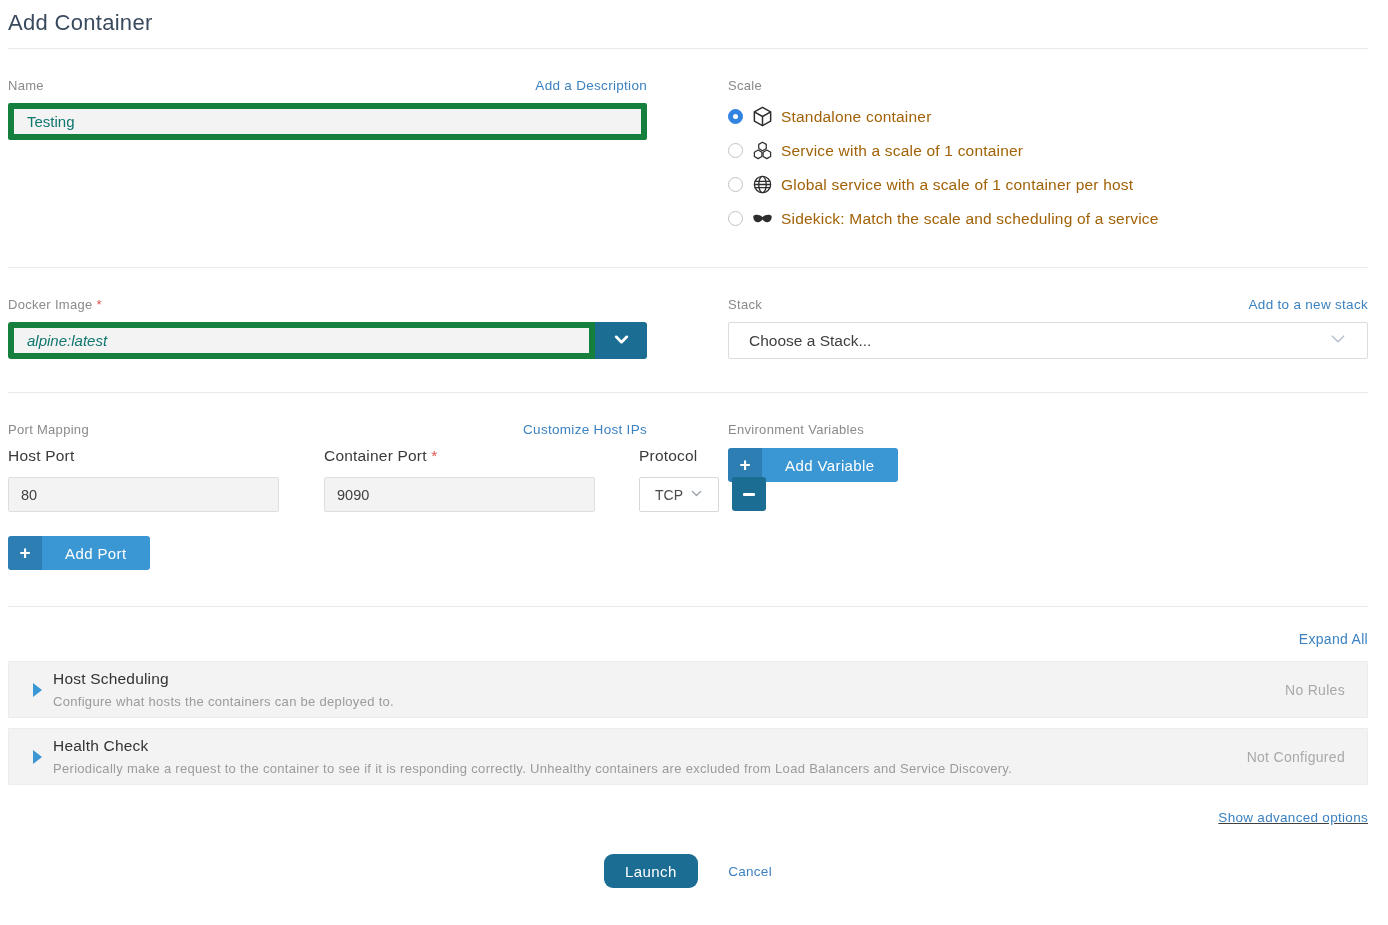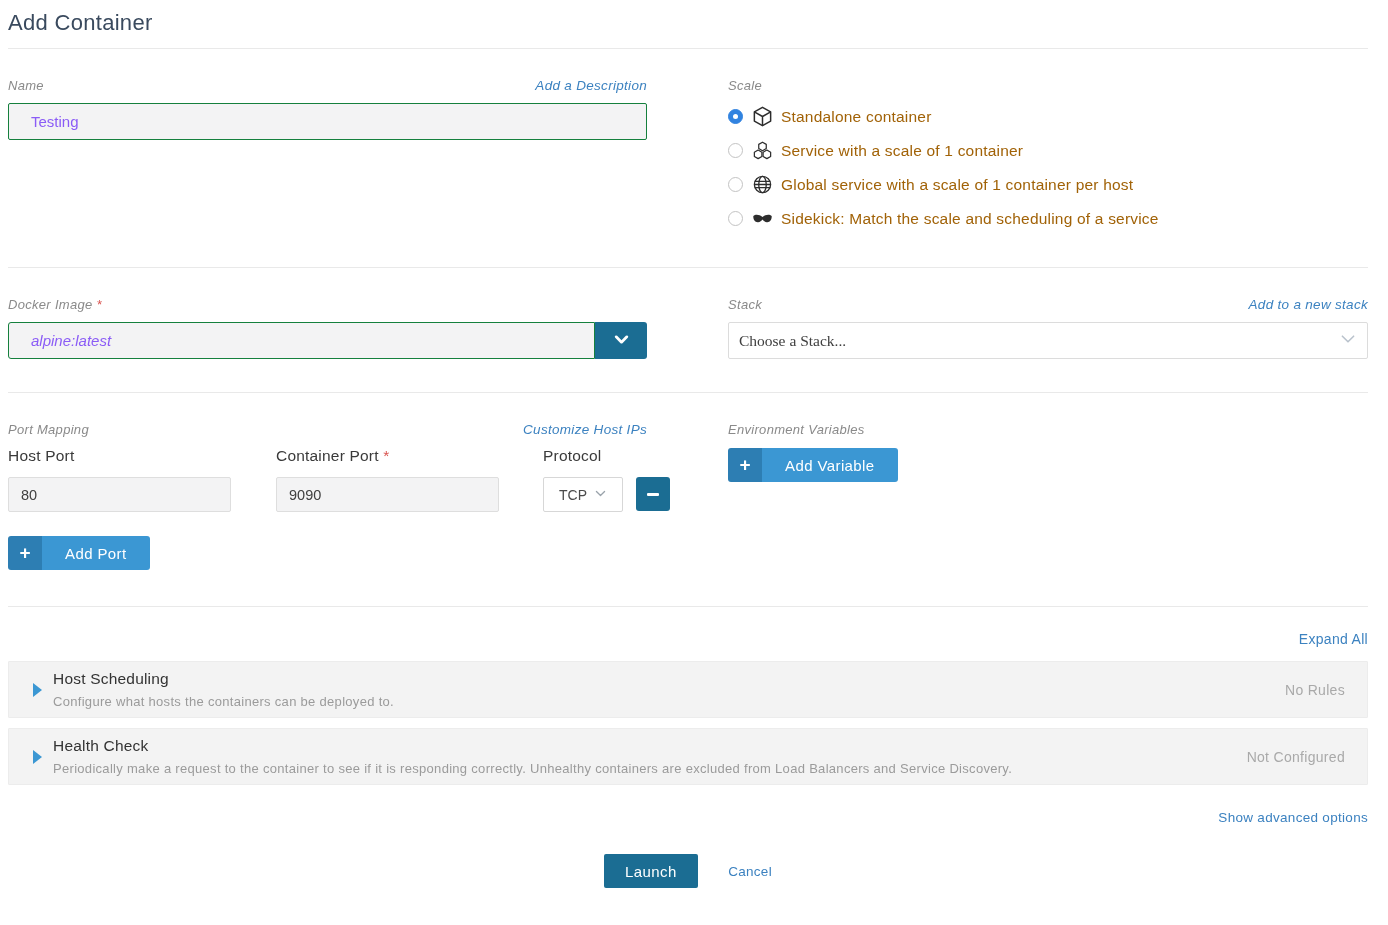--- a/index.html
+++ b/index.html
@@ -19,26 +19,26 @@
 
   .two-col { display:grid; grid-template-columns:639px 1fr; column-gap:81px; }
 
   .sec1 { padding:29px 0 38px 0; }
   .sec2 { padding:29px 0 33px 0; }
   .sec3 { padding:29px 0 36px 0; }
 
   .field-label {
     font-size:13px; color:#8a8a8a; letter-spacing:0.3px;
   }
-  .label-row { display:flex; justify-content:space-between; align-items:flex-end; margin-bottom:10px;font-style:italic; }
+  .label-row { display:flex; justify-content:space-between; align-items:flex-end; margin-bottom:10px; }
   a.link { color:#3c82c0; font-size:13.5px; text-decoration:none; letter-spacing:0.3px; cursor:pointer; }
 
   .text-input {
-    width:100%; height:37px; background:#f3f3f4; border:1px solid #15803d;
-    border-radius:2px; padding:0 22px; font-size:15px; color:#8b5cf6;
+    width:100%; height:37px; background:#f3f3f4; border:6px solid #15803d;
+    border-radius:2px; padding:0 13px; font-size:15px; color:#0f766e;
     font-family:"Liberation Sans", sans-serif; outline:none;
   }
 
   
   .radio-opt { display:flex; align-items:center; margin-bottom:13px; height:21px; cursor:pointer; }
   .radio {
     width:15px; height:15px; border-radius:50%; border:1px solid #c3c3c3;
     background:#fff; flex:0 0 15px; position:relative; margin-right:9px;
   }
   .radio.checked { background:#3183e0; border-color:#3183e0; }
@@ -56,29 +56,29 @@
   .dd-btn {
     width:52px; height:37px; background:#1b6d93; border:none; border-radius:0 3px 3px 0;
     display:flex; align-items:center; justify-content:center; cursor:pointer;
   }
   .req { color:#d9534f; }
 
   
   .select-box {
     height:37px; background:#fff; border:1px solid #dcdcdc; border-radius:2px;
     display:flex; align-items:center; justify-content:space-between;
-    padding:0 10px; font-size:15.5px; color:#404040; cursor:pointer;font-family:Liberation Serif, serif;
+    padding:0 20px; font-size:15.5px; color:#404040; cursor:pointer;
   }
 
   
   .pm-fields { display:flex; align-items:flex-end;gap:25px; }
   .pm-group { display:flex; flex-direction:column; }
   .pm-label { font-size:15.5px; color:#3a3a3a; letter-spacing:0.2px; margin-bottom:12px; }
   .pm-input {
-    width:223px; height:35px; background:#f3f3f4; border:1px solid #dedede;
+    width:271px; height:35px; background:#f3f3f4; border:1px solid #dedede;
     border-radius:2px; padding:0 12px; font-size:14.5px; color:#404040;
     font-family:"Liberation Sans", sans-serif; outline:none;
   }
   .g2 { margin-left:20px; }
   .g3 { margin-left:19px; }
   .proto-select {
     width:80px; height:35px; background:#fff; border:1px solid #d7d7d7; border-radius:2px;
     display:flex; align-items:center; justify-content:center; gap:7px;
     font-size:14px; color:#4a4a4a; cursor:pointer;
   }
@@ -115,26 +115,26 @@
   .acc-caret {
     position:absolute; left:24px; top:50%; margin-top:-7px;
     width:0; height:0; border-top:7px solid transparent; border-bottom:7px solid transparent;
     border-left:9px solid #3b97d3;
   }
   .acc-main { flex:1; padding-right:30px; }
   .acc-title { font-size:15.5px; color:#333; letter-spacing:0.2px; margin-bottom:6px; }
   .acc-desc { font-size:13px; color:#9b9b9b; letter-spacing:0.3px; }
   .acc-status { font-size:14px; color:#a9a9a9; white-space:nowrap; letter-spacing:0.3px; }
 
-  .adv-row { text-align:right; padding:13px 0 14px 0; }
+  .adv-row { text-align:right; padding:13px 0 14px 0;text-decoration:underline; }
   .adv-row a { font-size:13.5px; }
 
   .footer { text-align:center; padding:14px 0 0 0; }
   .launch-btn {
-    height:34px; background:#1b6d93; color:#fff; border:none; border-radius:2px;
+    height:34px; background:#1b6d93; color:#fff; border:none; border-radius:9px;
     font-size:15px; letter-spacing:0.4px; padding:0 21px; cursor:pointer;
     font-family:"Liberation Sans", sans-serif; vertical-align:middle;
   }
   .cancel-link { margin-left:26px; font-size:15.5px; vertical-align:middle; }
 </style>
 </head>
 <body>
 
 <div class="page">
 

